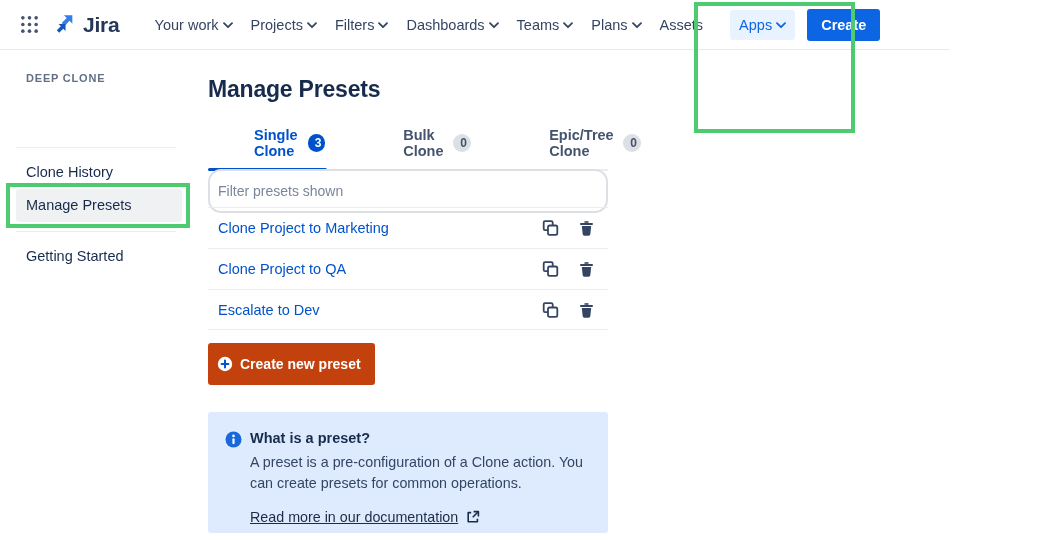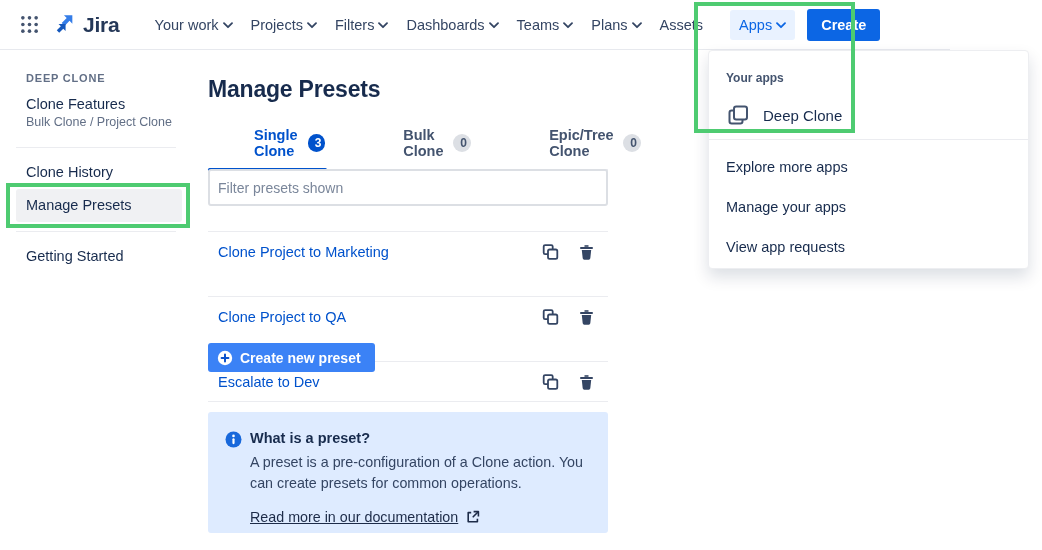--- a/index.html
+++ b/index.html
@@ -75,41 +75,41 @@
   .tab .tab-label { font-size:14.5px; font-weight:600; color:#44546F;margin-left:44px; }
   .tab.active .tab-label { color:#0052CC; }
   .tab.active::after { content:""; position:absolute; left:0; right:0; bottom:-2px; height:3px; background:#0052CC; border-radius:2px; }
   .badge {
     display:inline-block; min-width:14px; text-align:center; font-size:12px; font-weight:700;
     border-radius:10px; padding:2px 7px; background:#DCDFE4; color:#44546F;
   }
   .badge.active { background:#0052CC; color:#fff; }
 
   .filter-input {
-    position:absolute; top:119px; left:0; width:400px; height:37px;
-    border:2px solid #DCDFE4; border-radius:3px; padding:0 8px;
+    position:absolute; top:119px; left:0; width:400px; height:44px;
+    border:2px solid #DCDFE4; border-radius:13px; padding:0 8px;
     font-family:"Liberation Sans",sans-serif; font-size:14px; color:#172B4D; background:#fff;
   }
   .filter-input::placeholder { color:#7A869A; }
 
   .preset-list { position:absolute; top:157px; left:0; width:400px; }
-  .preset-row { position:relative; height:41px; border-top:1px solid #EBECF0;margin-top:24px; }
+  .preset-row { position:relative; height:41px; border-top:1px solid #EBECF0; }
   .preset-row:last-child { border-bottom:1px solid #EBECF0; }
   .preset-link {
     position:absolute; left:10px; top:50%; transform:translateY(-50%);
     font-size:14.5px; color:#0052CC; text-decoration:none; cursor:pointer;
   }
   .row-btn { position:absolute; top:50%; transform:translateY(-50%); background:none; border:none; cursor:pointer; display:flex; padding:3px; }
   .row-btn.copy { right:46px; }
   .row-btn.del  { right:11px; }
 
   .new-preset-btn {
-    position:absolute; top:293px; left:0; height:29px;
+    position:absolute; top:293px; left:0; height:42px;
     display:flex; align-items:center; gap:7px; padding:0 14px 0 9px;
-    background:#3b82f6; border:none; border-radius:3px; cursor:pointer;
+    background:#c2410c; border:none; border-radius:3px; cursor:pointer;
     color:#fff; font-family:"Liberation Sans",sans-serif; font-size:14px; font-weight:700;
   }
 
   .info-box { position:absolute; top:362px; left:0; width:400px; height:121px; background:#DEEBFF; border-radius:3px; }
   .info-icon { position:absolute; top:19px; left:17px; }
   .info-title { position:absolute; top:18px; left:42px; font-size:14.5px; font-weight:700; color:#172B4D; }
   .info-body { position:absolute; top:40px; left:42px; width:352px; font-size:14.3px; line-height:21px; color:#344563; }
   .info-link-row { position:absolute; top:97px; left:42px; display:flex; align-items:center; gap:8px; cursor:pointer; }
   .info-link { font-size:14.3px; color:#1D2B48; text-decoration:underline; }
 
@@ -194,43 +194,23 @@
       <a class="nav-link apps-active">
         <span>Apps</span>
         <svg class="chev" width="10" height="7" viewBox="0 0 10 7">
             <path d="M1 1.2 L5 5.2 L9 1.2" fill="none" stroke="#0C66E4" stroke-width="1.8" stroke-linecap="round" stroke-linejoin="round"></path>
           </svg>
       </a>
       <button class="create-btn">Create</button>
     </nav>
   </header>
 
-  <div class="apps-dropdown">
-    <div class="menu-title">Your apps</div>
-    <div class="menu-app">
-      <svg width="24" height="24" viewBox="0 0 24 24">
-        <rect x="3.5" y="7.5" width="13" height="13" rx="2.2" fill="none" stroke="#44546F" stroke-width="2"></rect>
-        <rect x="8" y="3.5" width="13" height="13" rx="2.2" fill="#ffffff" stroke="#44546F" stroke-width="2"></rect>
-      </svg>
-      <span>Deep Clone</span>
-    </div>
-    <div class="menu-divider"></div>
-    <div class="menu-items">
-      <div class="menu-item">Explore more apps</div>
-      <div class="menu-item">Manage your apps</div>
-      <div class="menu-item">View app requests</div>
-    </div>
-  </div>
 
   <aside class="sidebar">
     <div class="side-title">DEEP CLONE</div>
-    <div class="side-feature">
-      <div class="main-label">Clone Features</div>
-      <div class="sub-label">Bulk Clone / Project Clone</div>
-    </div>
     <div class="side-divider d1"></div>
     <div class="side-link history">Clone History</div>
     <div class="side-link selected">Manage Presets</div>
     <div class="side-divider d2"></div>
     <div class="side-link getting">Getting Started</div>
   </aside>
 
   <main class="main">
     <h1 class="page-title">Manage Presets</h1>
 

